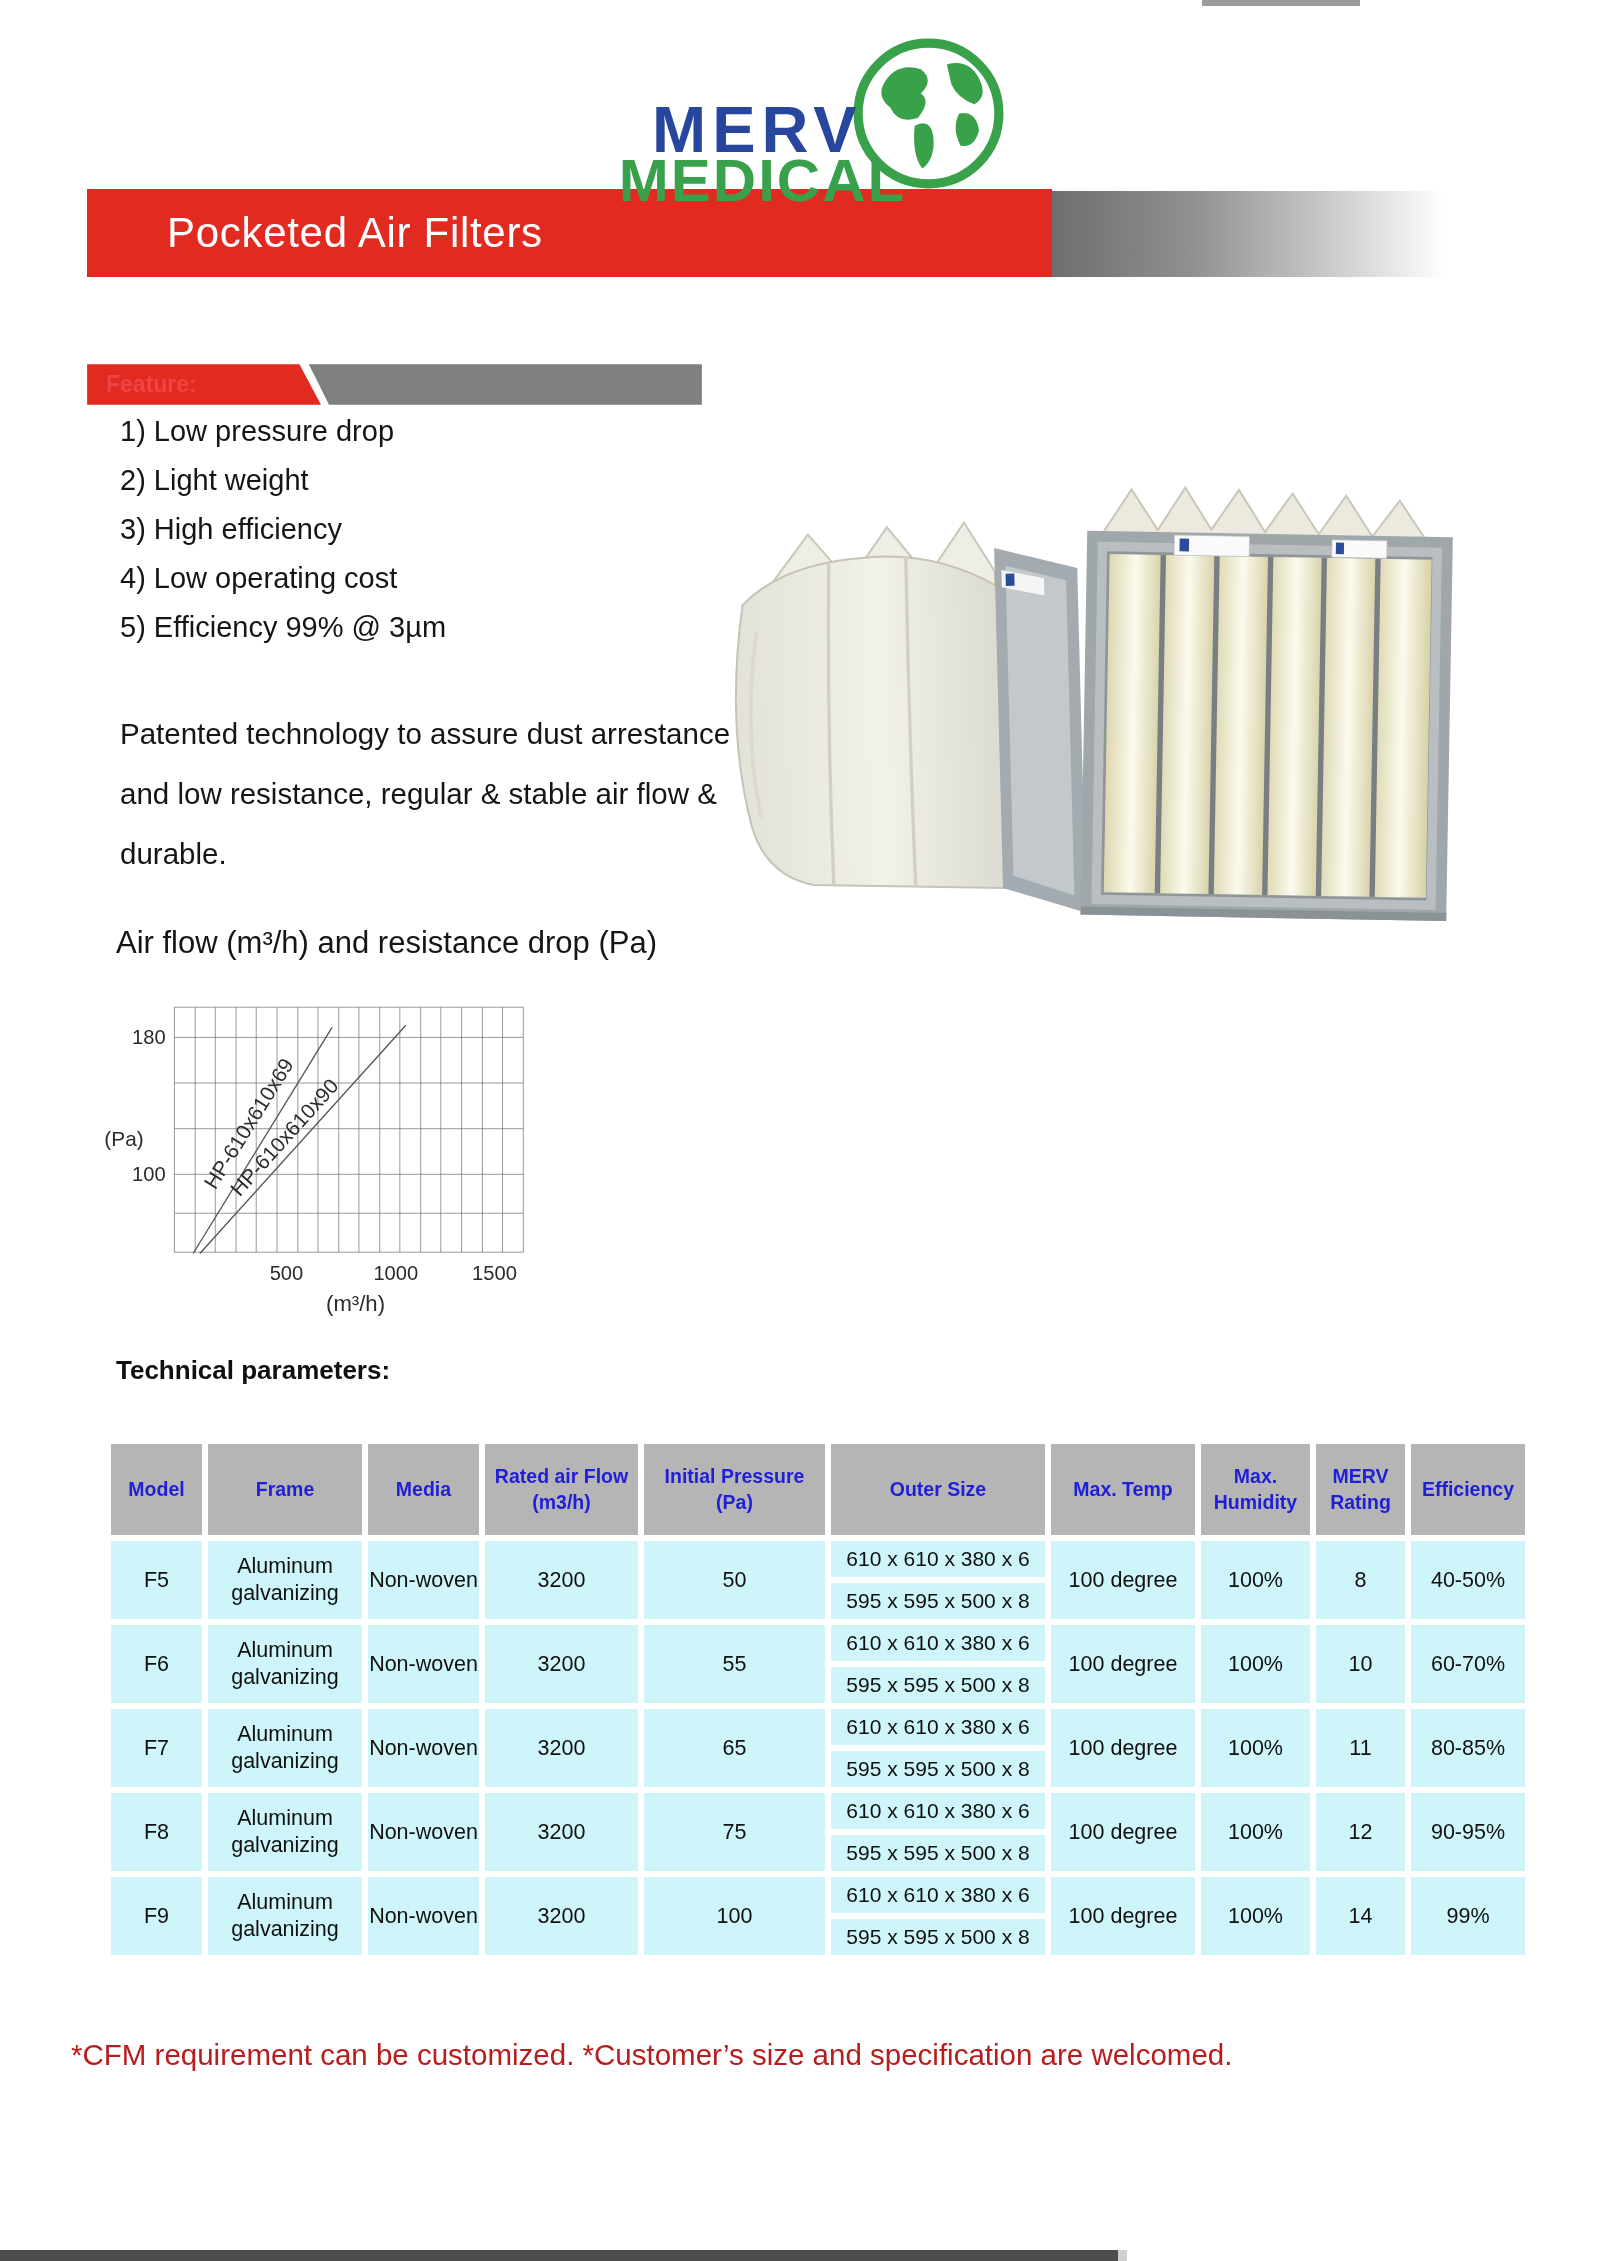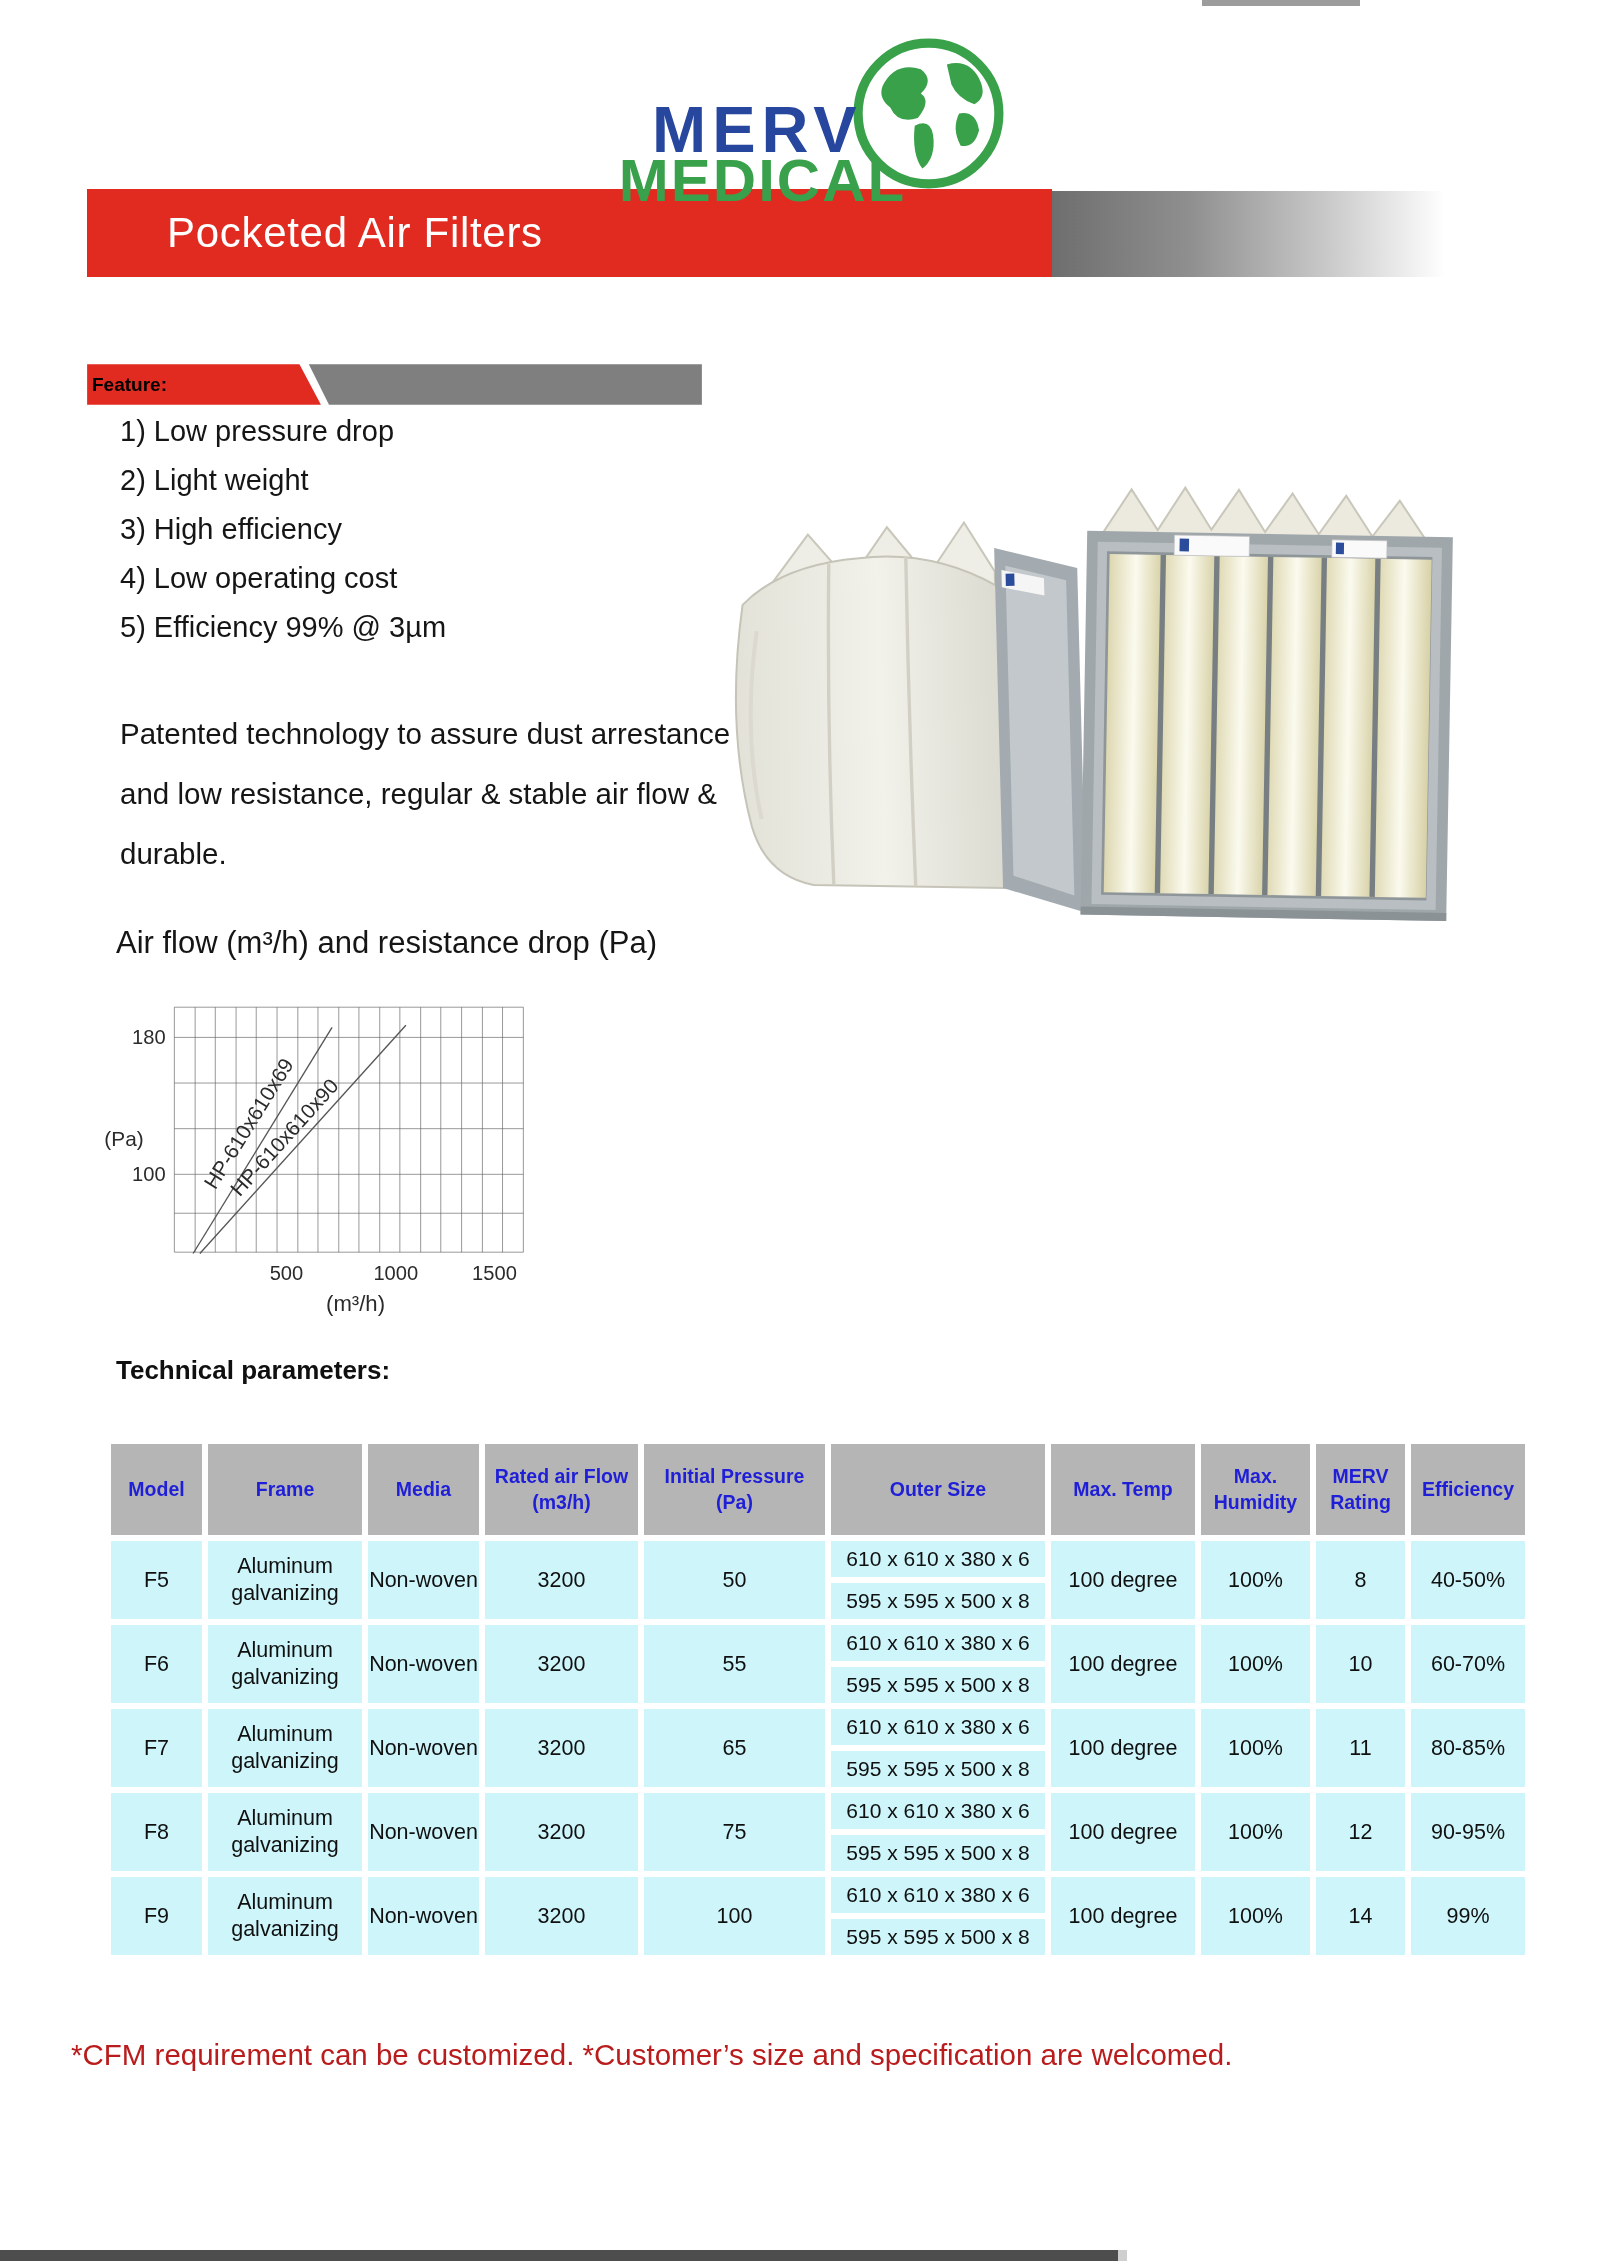--- a/index.html
+++ b/index.html
@@ -20,22 +20,22 @@
 
   
   .title-banner{left:87px;top:189px;width:965px;height:88px;background:#e12a20;}
   .title-banner .t{position:absolute;left:32px;top:0;height:100%;display:flex;align-items:center;
                    color:#fff;font-size:42px;letter-spacing:0.7px;margin-left:48px;}
   .title-grad{left:1052px;top:191px;width:393px;height:86px;
               background:linear-gradient(90deg,#6e6e6e 0%,#8f8f8f 35%,#c9c9c9 70%,#ffffff 100%);}
 
   
   .feature-svg{left:87px;top:363px;width:615px;height:43px;}
-  .feature-heading{left:92px;top:363px;height:43px;display:flex;align-items:center;
-                   color:#000000;font-size:19px;font-weight:bold;z-index:2;}
+  .feature-heading{left:106px;top:363px;height:43px;display:flex;align-items:center;
+                   color:#ef4444;font-size:23px;font-weight:bold;z-index:2;}
 
   .feature-list{left:120px;top:407px;list-style:none;margin:0;padding:0;}
   .feature-list li{font-size:29px;line-height:49px;color:#151515;}
 
   .feature-para{left:120px;top:704px;width:658px;font-size:29.5px;color:#151515;}
   .feature-para div{line-height:60px;}
 
   .flow-heading{left:116px;top:925px;font-size:31px;color:#151515;}
 
   

